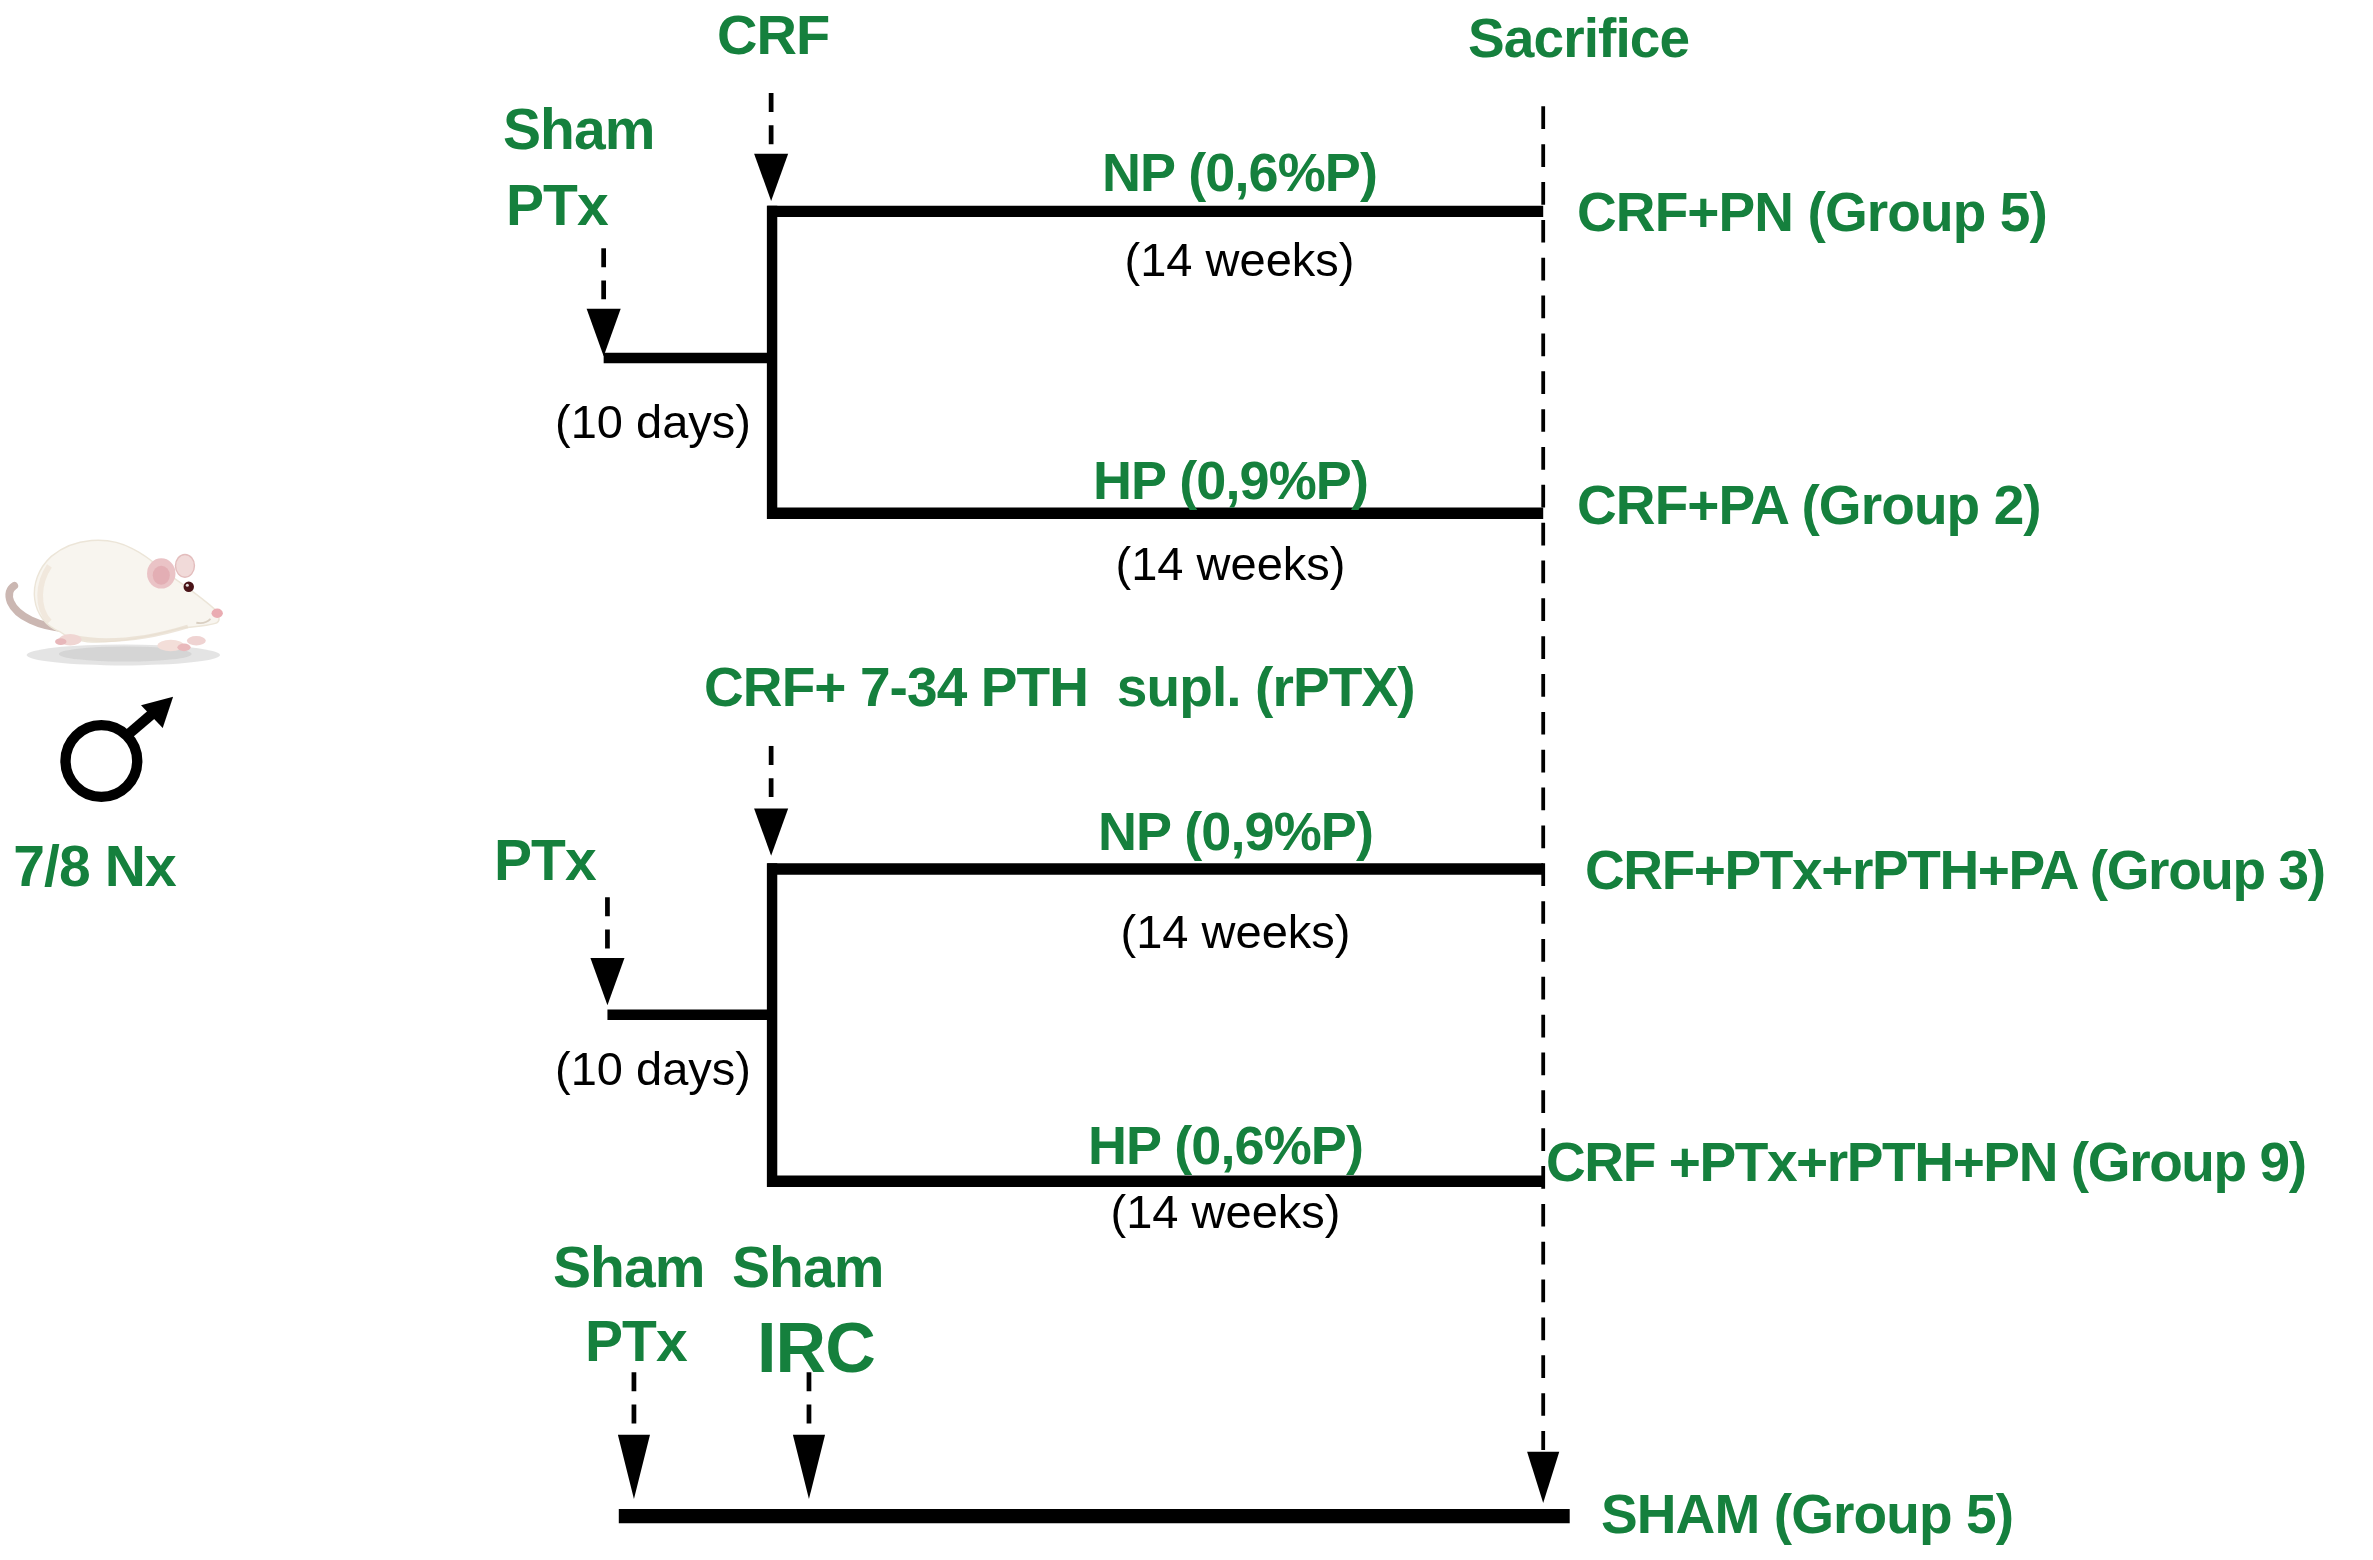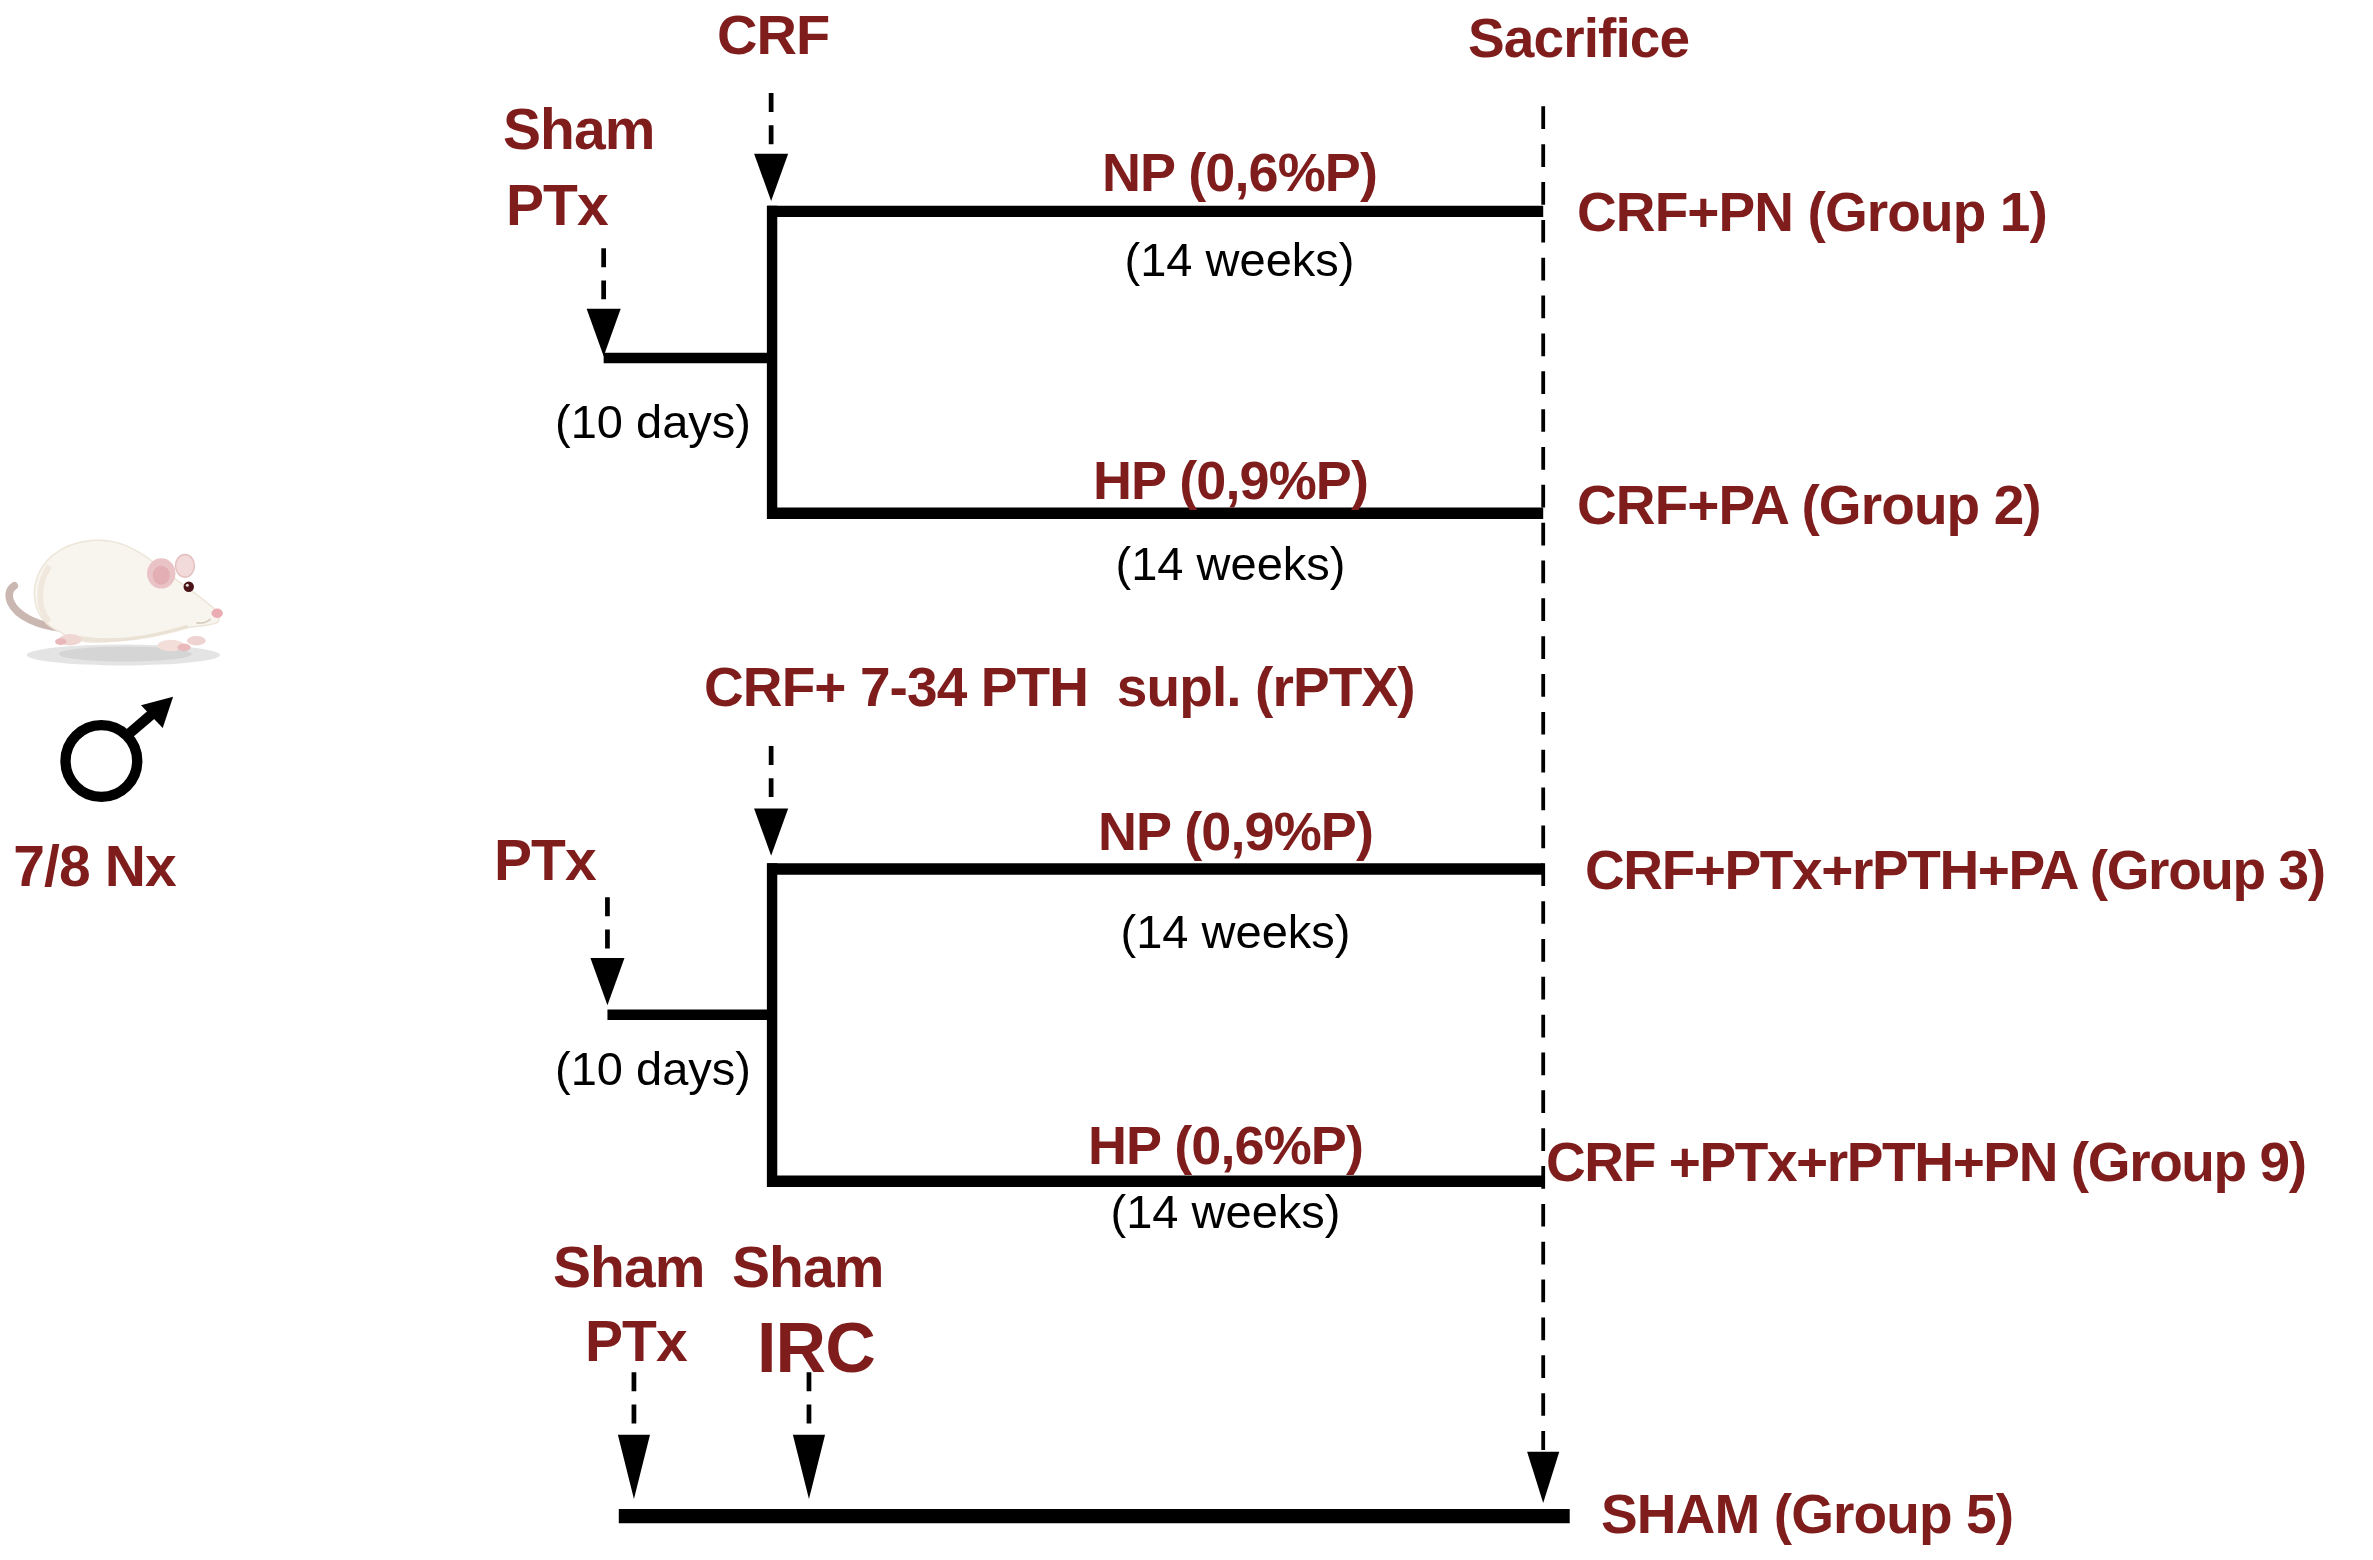--- a/index.html
+++ b/index.html
@@ -12,21 +12,21 @@
     color:#000;
     overflow:hidden;
   }
   .overlay{position:absolute;left:0;top:0;width:2373px;height:1561px;}
   .t{
     position:absolute;
     font-weight:bold;
     font-size:55px;
     line-height:1.05;
     letter-spacing:-0.9px;
-    color:#7f1d1d;
+    color:#15803d;
     white-space:nowrap;
   }
   .r{
     position:absolute;
     font-weight:normal;
     font-size:47px;
     line-height:1.05;
     color:#000;
     white-space:nowrap;
   }
@@ -123,21 +123,21 @@
 
   <div class="t" style="left:717px;top:5.7px;font-size:56px;">CRF</div>
   <div class="t" style="left:1468px;top:9.5px;">Sacrifice</div>
 
   <div class="t" style="left:503px;top:100px;font-size:57px;">Sham</div>
   <div class="t" style="left:506px;top:176px;font-size:57px;">PTx</div>
   <div class="r" style="left:555px;top:397px;">(10 days)</div>
 
   <div class="t ctr" style="left:1088px;top:144px;font-size:54px;">NP (0,6%P)</div>
   <div class="r ctr" style="left:1088px;top:235px;">(14 weeks)</div>
-  <div class="t" style="left:1577px;top:184px;">CRF+PN (Group 1)</div>
+  <div class="t" style="left:1577px;top:184px;">CRF+PN (Group 5)</div>
 
   <div class="t ctr" style="left:1079px;top:452px;font-size:54px;">HP (0,9%P)</div>
   <div class="r ctr" style="left:1079px;top:539px;">(14 weeks)</div>
   <div class="t" style="left:1577px;top:477px;">CRF+PA (Group 2)</div>
 
   <div class="t pre" style="left:704px;top:659px;">CRF+ 7-34 PTH  supl. (rPTX)</div>
   <div class="t" style="left:494px;top:831px;font-size:57px;">PTx</div>
   <div class="r" style="left:555px;top:1044px;">(10 days)</div>
 
   <div class="t ctr" style="left:1084px;top:803px;font-size:54px;text-align:center;">NP (0,9%P)</div>

